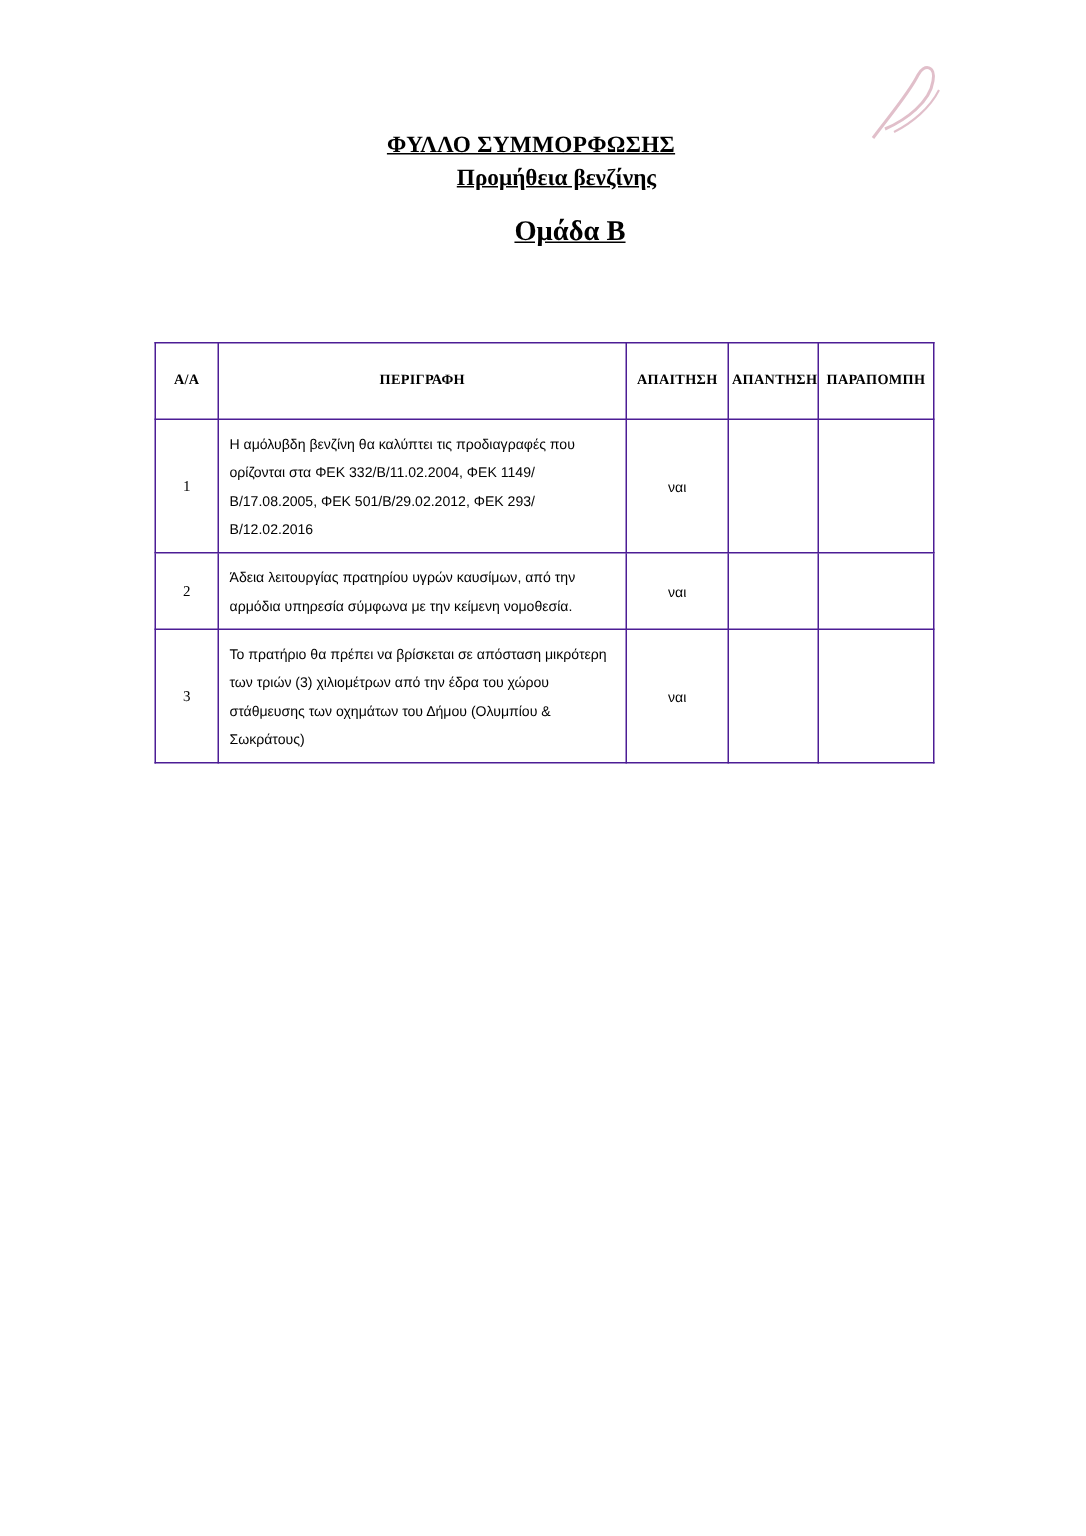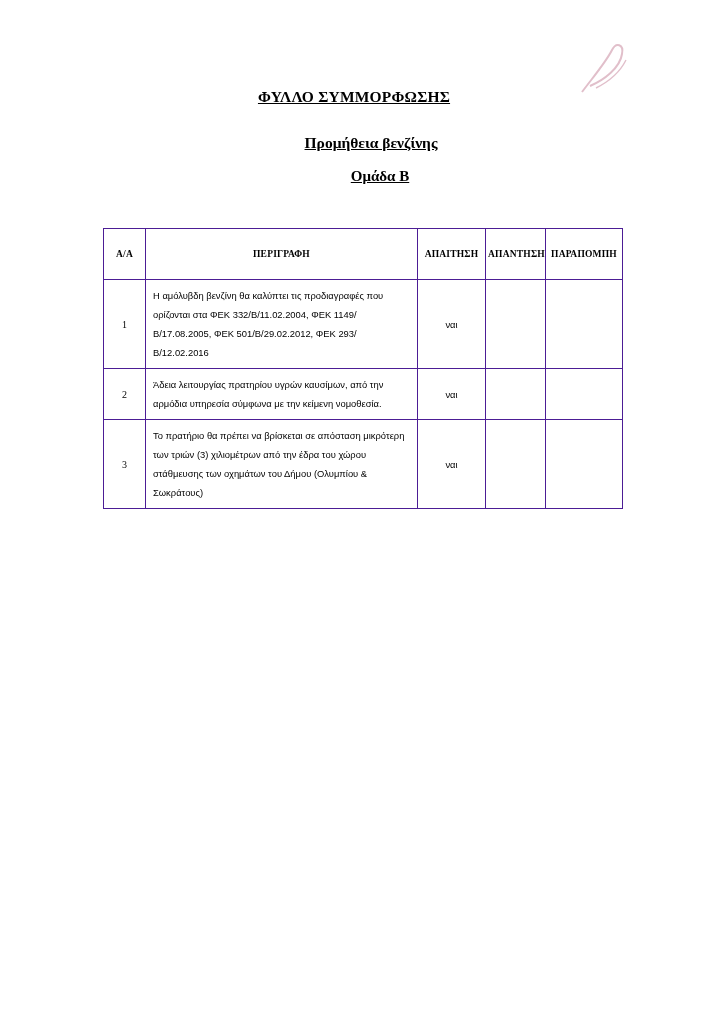--- a/index.html
+++ b/index.html
@@ -64,32 +64,32 @@
   }
   .title-main {
     font-family: "Liberation Serif", serif;
     font-weight: bold;
     font-size: 15.5px;
     text-decoration: underline;
     letter-spacing: .2px;
     margin-left: -16px;
   }
   .title-sub {
-    margin-top: 28px;
+    margin-top: 4px;
     font-family: "Liberation Serif", serif;
     font-weight: bold;
     font-size: 15.5px;
     text-decoration: underline;
     margin-left: 18px;
   }
   .title-group {
     margin-top: 16px;
     font-family: "Liberation Serif", serif;
     font-weight: bold;
-    font-size: 15px;
+    font-size: 19px;
     text-decoration: underline;
     margin-left: 36px;
   }
 
   
   .table-wrap {
     position: absolute;
     top: 228px;
     left: 103px;
     width: 519px;

